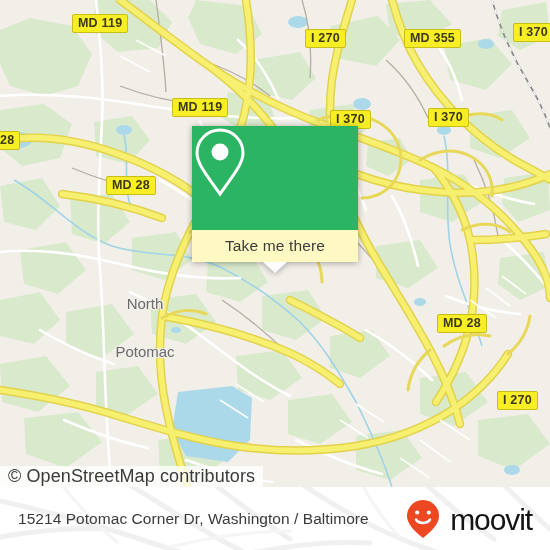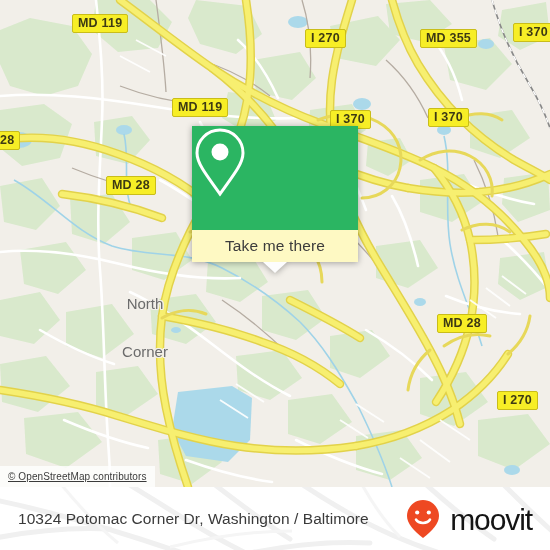--- a/index.html
+++ b/index.html
@@ -22,23 +22,22 @@
   
   #attribution{
     position:absolute;left:0;top:466px;height:21px;
     background:rgba(255,255,255,0.78);
     display:flex;align-items:center;
     padding:0 8px;
     box-sizing:border-box;
     z-index:40;
   }
   #attribution span{
-    font-size:10px;color:#3b3b3b;letter-spacing:.1px;
+    font-size:18px;color:#3b3b3b;letter-spacing:.1px;
     white-space:nowrap;
-    text-decoration:underline;
   }
 
   
   #callout{
     position:absolute;left:192px;top:126px;width:166px;
     z-index:50;
     filter:drop-shadow(0 1px 3px rgba(0,0,0,.33));
   }
   #callout-green{
     height:104px;width:100%;
@@ -301,26 +300,26 @@
           <path d="M470,300 L496,318 M486,288 L510,306 M502,276 L526,294"></path>
           <path d="M340,420 L368,438 M356,404 L384,422"></path>
           <path d="M120,56 L150,72 M136,40 L166,56"></path>
           <path d="M220,400 L248,418 M236,384 L264,402"></path>
         </g>
       </g>
     </svg>
 
     <div class="place" style="left:145px;top:264px;transform:translateX(-50%);">
       <div>North</div>
-      <div>Corner</div>
+      <div>Potomac</div>
     </div>
 
     <div class="shield" style="left:72px;top:14px;">MD 119</div>
     <div class="shield" style="left:305px;top:29px;">I 270</div>
-    <div class="shield" style="left:420px;top:29px;">MD 355</div>
+    <div class="shield" style="left:404px;top:29px;">MD 355</div>
     <div class="shield" style="left:513px;top:23px;">I 370</div>
     <div class="shield" style="left:172px;top:98px;">MD 119</div>
     <div class="shield" style="left:330px;top:110px;">I 370</div>
     <div class="shield" style="left:428px;top:108px;">I 370</div>
     <div class="shield" style="left:-6px;top:131px;">28</div>
     <div class="shield" style="left:106px;top:176px;">MD 28</div>
     <div class="shield" style="left:437px;top:314px;">MD 28</div>
     <div class="shield" style="left:497px;top:391px;">I 270</div>
 
     <div id="attribution">
@@ -355,21 +354,21 @@
         <path d="M250,66 C290,58 330,54 370,56"></path>
       </g>
       <g stroke="#f5f5f5" fill="none" stroke-width="3">
         <path d="M60,-4 C78,18 96,38 118,56"></path>
         <path d="M360,-6 C372,16 384,34 400,50"></path>
         <path d="M170,60 C210,50 250,44 292,44"></path>
       </g>
     </svg>
 
     <div id="footer-inner">
-      <div id="footer-title">10324 Potomac Corner Dr, Washington / Baltimore</div>
+      <div id="footer-title">15214 Potomac Corner Dr, Washington / Baltimore</div>
       <div id="brand">
         <svg width="34" height="40" viewBox="0 0 34 40">
           <path d="M17 1 C8.2 1 1 8.2 1 17 C1 24.2 7.5 31.5 17 39 C26.5 31.5 33 24.2 33 17 C33 8.2 25.8 1 17 1 Z" fill="#ee4822"></path>
           <circle cx="11.2" cy="13.5" r="2.1" fill="#ffffff"></circle>
           <circle cx="22.8" cy="13.5" r="2.1" fill="#ffffff"></circle>
           <path d="M10 20.5 C12.6 25 21.4 25 24 20.5" fill="none" stroke="#ffffff" stroke-width="2.5" stroke-linecap="round"></path>
         </svg>
         <span id="brand-word">moovit</span>
       </div>
     </div>

